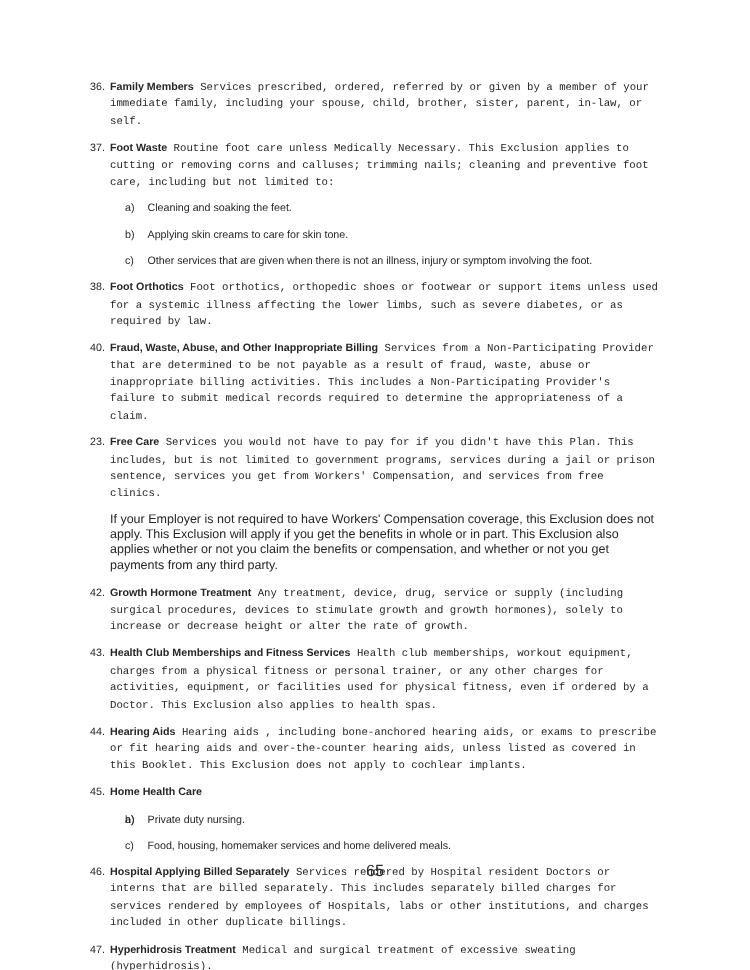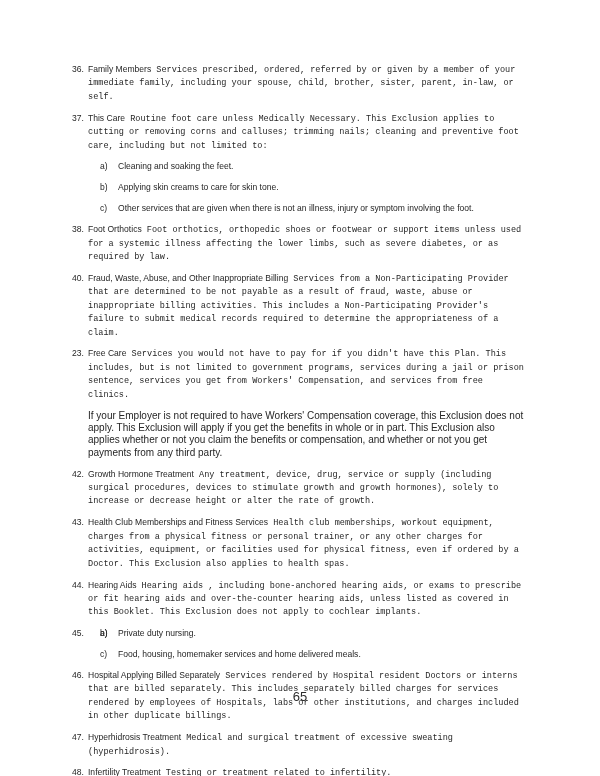--- a/index.html
+++ b/index.html
@@ -44,21 +44,21 @@
   .item > .num {
     position: absolute;
     left: 0;
     top: 0;
     width: 14px;
     text-align: left;
     font-size: 8.55px;
     line-height: 12.4px;
   }
   .item .term {
-    font-weight: normal;
+    font-weight: bold;
   }
   .item .body {
     font-weight: normal;
     font-family: Liberation Mono, monospace;
   }
 
   
   .subpara {
     margin-top: 8.5px;
     font-size: 10px;
@@ -109,21 +109,21 @@
 <body>
 
 <div class="page">
   <div class="content">
       <div class="item">
         <span class="num">36.</span>
         <div><span class="term">Family Members</span><span class="body"> Services prescribed, ordered, referred by or given by a member of your immediate family, including your spouse, child, brother, sister, parent, in-law, or self.</span></div>
       </div>
       <div class="item has-sublist">
         <span class="num">37.</span>
-        <div><span class="term">This Care</span><span class="body"> Routine foot care unless Medically Necessary.  This Exclusion applies to cutting or removing corns and calluses; trimming nails; cleaning and preventive foot care, including but not limited to:</span></div>
+        <div><span class="term">Foot Waste</span><span class="body"> Routine foot care unless Medically Necessary.  This Exclusion applies to cutting or removing corns and calluses; trimming nails; cleaning and preventive foot care, including but not limited to:</span></div>
         <div class="sublist">
           <div class="subitem"><span class="letter">a)</span><span>Cleaning and soaking the feet.</span></div>
           <div class="subitem"><span class="letter">b)</span><span>Applying skin creams to care for skin tone.</span></div>
           <div class="subitem"><span class="letter">c)</span><span>Other services that are given when there is not an illness, injury or symptom involving the foot.</span></div>
         </div>
       </div>
       <div class="item">
         <span class="num">38.</span>
         <div><span class="term">Foot Orthotics</span><span class="body"> Foot orthotics, orthopedic shoes or footwear or support items unless used for a systemic illness affecting the lower limbs, such as severe diabetes, or as required by law.</span></div>
       </div>
@@ -143,20 +143,21 @@
       <div class="item">
         <span class="num">43.</span>
         <div><span class="term">Health Club Memberships and Fitness Services</span><span class="body"> Health club memberships, workout equipment, charges from a physical fitness or personal trainer, or any other charges for activities, equipment, or facilities used for physical fitness, even if ordered by a Doctor.  This Exclusion also applies to health spas.</span></div>
       </div>
       <div class="item">
         <span class="num">44.</span>
         <div><span class="term">Hearing Aids</span><span class="body"> Hearing aids , including bone-anchored hearing aids, or exams to prescribe or fit hearing aids and over-the-counter hearing aids, unless listed as covered in this Booklet.  This Exclusion does not apply to cochlear implants.</span></div>
       </div>
       <div class="item has-sublist">
         <span class="num">45.</span>
+        <div><span class="term">Home Health Care</span><span class="body"></span></div>
         <div class="sublist">
           <div class="subitem"><span class="letter">a)</span></div>
           <div class="subitem"><span class="letter">b)</span><span>Private duty nursing.</span></div>
           <div class="subitem"><span class="letter">c)</span><span>Food, housing, homemaker services and home delivered meals.</span></div>
         </div>
       </div>
       <div class="item">
         <span class="num">46.</span>
         <div><span class="term">Hospital Applying Billed Separately</span><span class="body"> Services rendered by Hospital resident Doctors or interns that are billed separately. This includes separately billed charges for services rendered by employees of Hospitals, labs or other institutions, and charges included in other duplicate billings.</span></div>
       </div>

